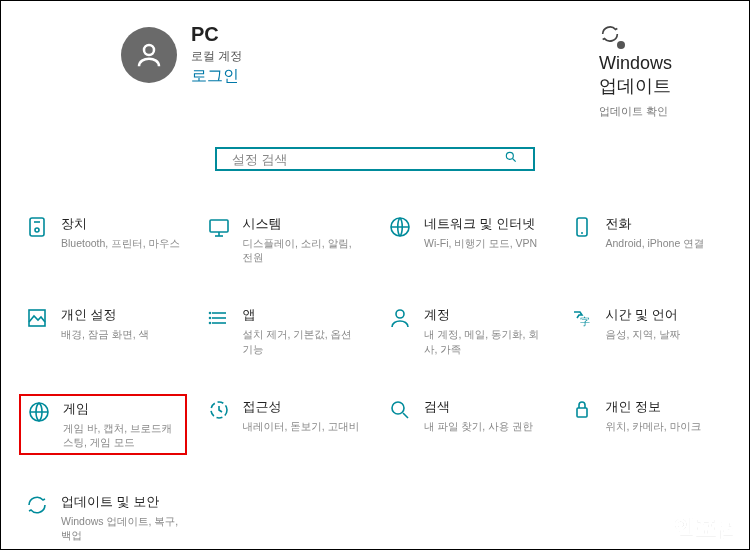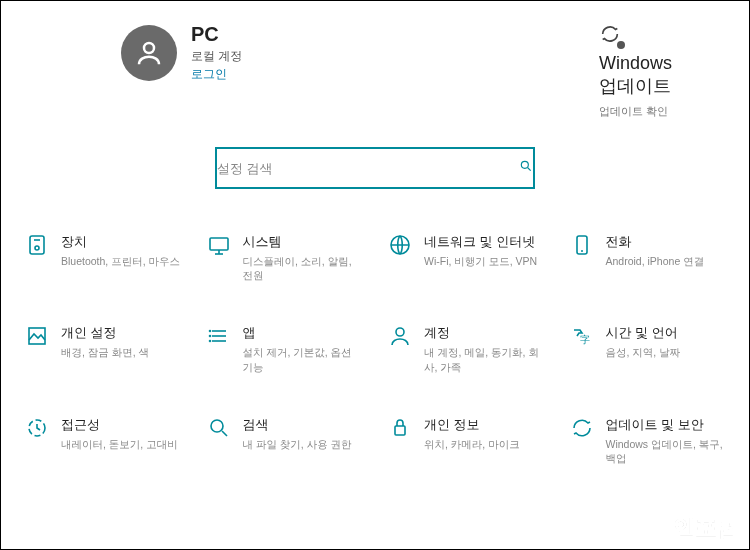--- a/index.html
+++ b/index.html
@@ -28,41 +28,41 @@
     height: 56px;
     border-radius: 50%;
     background: #6a6a6a;
     display: flex;
     align-items: center;
     justify-content: center;
   }
   .avatar svg { stroke: #fff; fill: none; stroke-width: 2; }
   .account-text .name { font-size: 20px; font-weight: 600; color: #222; }
   .account-text .type { font-size: 12px; color: #555; margin-top: 2px; text-align: right; }
-  .account-text .login { font-size: 12px; color: #0078a8; margin-top: 1px; cursor: pointer; }
+  .account-text .login { font-size: 16px; color: #0078a8; margin-top: 1px; cursor: pointer; }
   .update {
     text-align: left;
     font-size: 12px;
     color: #444;
   }
   .update .ico { margin-bottom: 6px; position: relative; width: 24px; height: 24px; }
   .update .title { font-size: 18px; color: #222; margin-bottom: 6px; max-width: 90px; }
   .update .sub { color: #777; font-size: 11px; }
   .search-row {
     display: flex;
     justify-content: center;
     padding: 18px 0 6px 0;
   }
   .search-box {
     width: 320px;
-    height: 42px;
+    height: 24px;
     border: 2px solid #008b9b;
     display: flex;
     align-items: center;
-    padding: 0 0;
+    padding: 0 15px;
     gap: 8px;
   }
   .search-box input {
     border: none;
     outline: none;
     flex: 1;
     font-size: 13px;
     color: #555;
     background: transparent;
   }
@@ -245,20 +245,32 @@
         <svg width="24" height="24" viewBox="0 0 24 24">
           <path d="M4 6h6l2 3h-3l-2 3"></path>
           <text x="10" y="19" font-size="10" fill="#008b9b" stroke="none">字</text>
         </svg>
       </div>
       <div class="ttext">
         <div class="ttitle">시간 및 언어</div>
         <div class="tdesc">음성, 지역, 날짜</div>
       </div>
     </div>
+    <div class="tile highlight">
+      <div class="ticon">
+        <svg width="24" height="24" viewBox="0 0 24 24">
+          <circle cx="12" cy="12" r="9"></circle>
+          <path d="M12 3c-4 3-4 15 0 18M12 3c4 3 4 15 0 18M3 12h18"></path>
+        </svg>
+      </div>
+      <div class="ttext">
+        <div class="ttitle">게임</div>
+        <div class="tdesc">게임 바, 캡처, 브로드캐스팅, 게임 모드</div>
+      </div>
+    </div>
     <div class="tile">
       <div class="ticon">
         <svg width="24" height="24" viewBox="0 0 24 24">
           <circle cx="12" cy="12" r="8" stroke-dasharray="6 3"></circle>
           <path d="M12 8v4l3 2"></path>
         </svg>
       </div>
       <div class="ttext">
         <div class="ttitle">접근성</div>
         <div class="tdesc">내레이터, 돋보기, 고대비</div>

